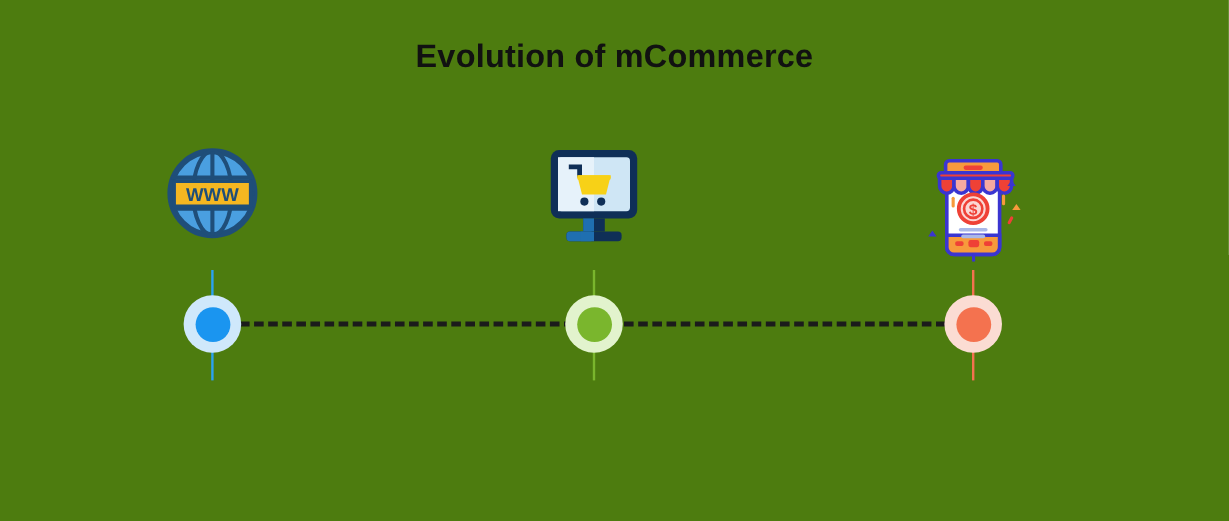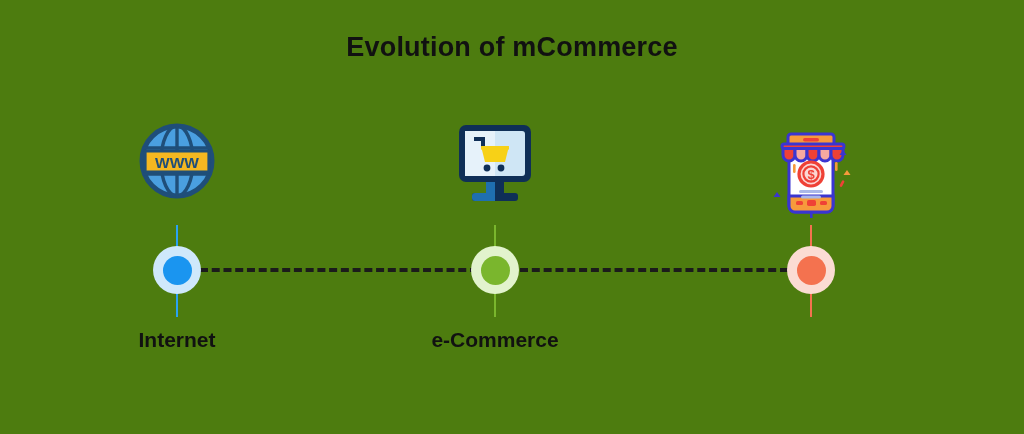--- a/index.html
+++ b/index.html
@@ -145,21 +145,20 @@
         </svg>
       </div>
 
       <div class="vline" style="background:#2aa2f2;"></div>
 
       <div class="dot-wrap">
         <span class="halo" style="background:#cfe8fb;"></span>
         <span class="dot" style="background:#1a95f0;"></span>
       </div>
 
-      <div class="stage-label">Internet</div>
     </div>
 
     <div class="stage stage-ecommerce">
 
       <div class="stage-icon">
         <svg width="86" height="84" viewBox="0 0 86 84" aria-hidden="true">
 
           <rect x="7" y="3" width="72" height="57" rx="7" fill="#0f2f57"></rect>
 
           <rect x="13" y="9" width="60" height="45" rx="3" fill="#cfe6f5"></rect>
@@ -182,21 +181,20 @@
         </svg>
       </div>
 
       <div class="vline" style="background:#7ab62d;"></div>
 
       <div class="dot-wrap">
         <span class="halo" style="background:#e2f3cd;"></span>
         <span class="dot" style="background:#7ab62d;"></span>
       </div>
 
-      <div class="stage-label">e-Commerce</div>
     </div>
 
     <div class="stage stage-mcommerce">
 
       <div class="stage-icon">
         <svg width="96" height="96" viewBox="0 0 96 96" aria-hidden="true">
 
           <rect x="26" y="22" width="44" height="68" rx="6" fill="#ffffff" stroke="#3a35d1" stroke-width="3"></rect>
 
           <path d="M26 74 h44 v10 a6 6 0 0 1 -6 6 h-32 a6 6 0 0 1 -6 -6 z" fill="#f79a3c" stroke="#3a35d1" stroke-width="3"></path>

